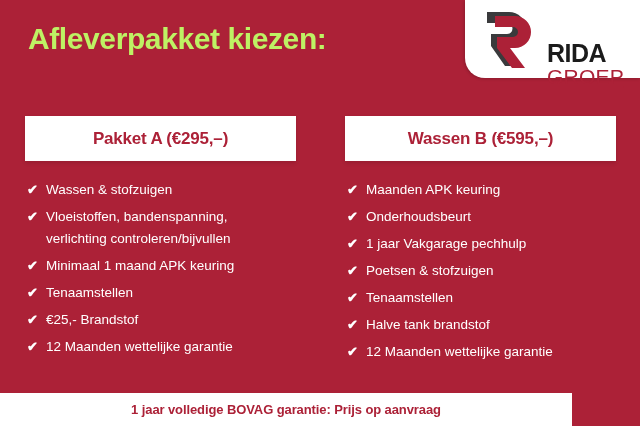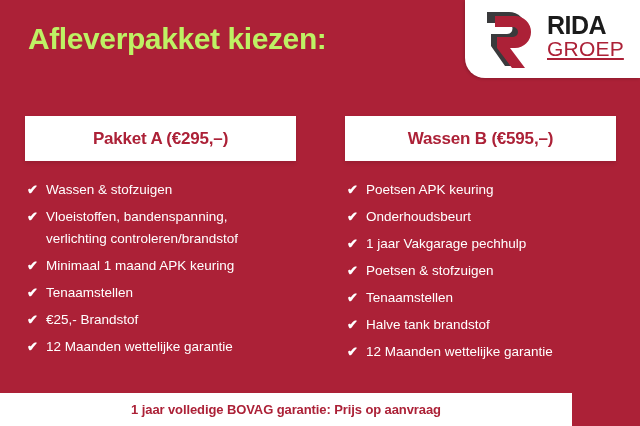--- a/index.html
+++ b/index.html
@@ -60,20 +60,21 @@
     top: 12px;
     width: 90px;
   }
   .logo-rida {
     display: block;
     font-size: 25px;
     font-weight: 700;
     line-height: 26px;
     color: #1b1b1b;
     letter-spacing: -0.5px;
+    margin-top: 28px;
   }
   .logo-groep {
     display: block;
     font-size: 21px;
     font-weight: 400;
     line-height: 22px;
     color: #ac2137;
     letter-spacing: 0.2px;
     text-decoration: underline;
   }
@@ -180,21 +181,21 @@
         <span class="pkg-title">Pakket A (€295,–)</span>
       </div>
       <ul class="pkg-list">
         <li class="pkg-item">
           <span class="check-icon">✔</span>
           <span class="item-label">Wassen &amp; stofzuigen</span>
         </li>
         <li class="pkg-item">
           <span class="check-icon">✔</span>
           <span class="item-label">Vloeistoffen, bandenspanning,
-verlichting controleren/brandstof</span>
+verlichting controleren/bijvullen</span>
         </li>
         <li class="pkg-item">
           <span class="check-icon">✔</span>
           <span class="item-label">Minimaal 1 maand APK keuring</span>
         </li>
         <li class="pkg-item">
           <span class="check-icon">✔</span>
           <span class="item-label">Tenaamstellen</span>
         </li>
         <li class="pkg-item">
@@ -208,21 +209,21 @@
       </ul>
     </div>
 
     <div class="package" id="package-b">
       <div class="pkg-header">
         <span class="pkg-title">Wassen B (€595,–)</span>
       </div>
       <ul class="pkg-list">
         <li class="pkg-item">
           <span class="check-icon">✔</span>
-          <span class="item-label">Poetsen APK keuring</span>
+          <span class="item-label">Maanden APK keuring</span>
         </li>
         <li class="pkg-item">
           <span class="check-icon">✔</span>
           <span class="item-label">Onderhoudsbeurt</span>
         </li>
         <li class="pkg-item">
           <span class="check-icon">✔</span>
           <span class="item-label">1 jaar Vakgarage pechhulp</span>
         </li>
         <li class="pkg-item">

